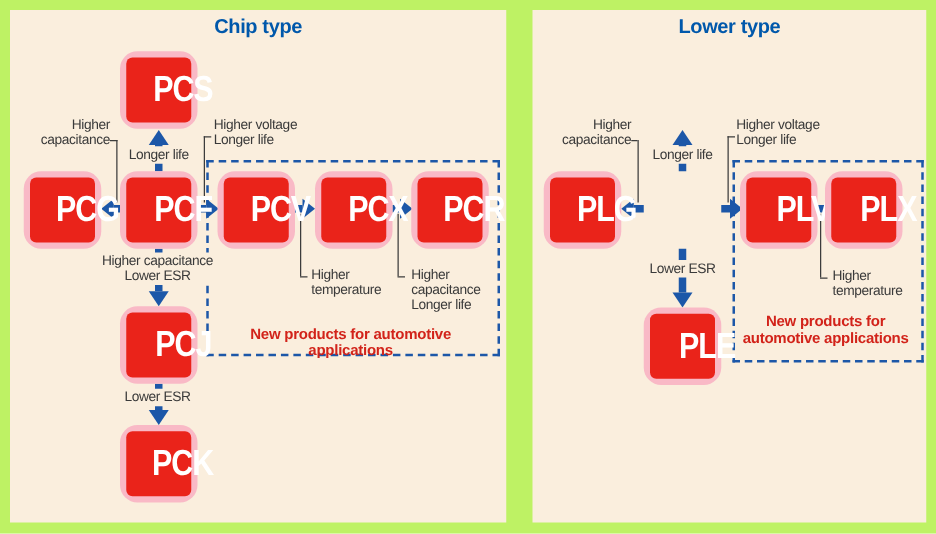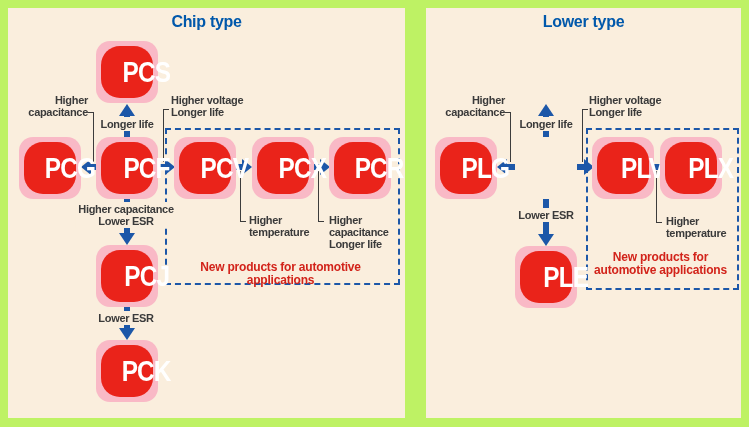--- a/index.html
+++ b/index.html
@@ -11,34 +11,34 @@
          font-family:"Liberation Sans",sans-serif;}
   .panel{position:absolute;top:8px;height:410px;background:var(--cream);z-index:0;}
   .panel.left{left:8px;width:397px;}
   .panel.right{left:426px;width:315px;}
   .ptitle{position:absolute;top:13px;font-weight:bold;font-size:16px;color:var(--title);
           text-align:center;letter-spacing:-0.3px;z-index:3;}
   .ptitle.left{left:8px;width:397px;}
   .ptitle.right{left:426px;width:315px;}
   .dash{position:absolute;border:2px dashed var(--blue);z-index:1;}
   .node{position:absolute;width:62px;height:62px;background:var(--pink);border-radius:14px;z-index:2;}
-  .node .inner{position:absolute;inset:5px;background:var(--red);border-radius:19px;
+  .node .inner{position:absolute;inset:5px;background:var(--red);border-radius:5px;
                display:flex;align-items:center;justify-content:center;
                color:#fff;font-weight:bold;font-size:29px;padding-left:39px;}
   .node .inner span{display:inline-block;transform:scaleX(0.84);letter-spacing:-1px;white-space:nowrap;}
   .shaft{position:absolute;background:var(--blue);z-index:1;}
   .head{position:absolute;width:0;height:0;z-index:1;}
   .head.up{border-left:8px solid transparent;border-right:8px solid transparent;border-bottom:12px solid var(--blue);}
   .head.down{border-left:8px solid transparent;border-right:8px solid transparent;border-top:12px solid var(--blue);}
   .head.leftd{border-top:8px solid transparent;border-bottom:8px solid transparent;border-right:10px solid var(--blue);}
   .head.rightd{border-top:8px solid transparent;border-bottom:8px solid transparent;border-left:10px solid var(--blue);}
   .conn-v{position:absolute;width:1px;background:var(--conn);z-index:2;}
   .conn-h{position:absolute;height:1px;background:var(--conn);z-index:2;}
   .lbl{position:absolute;font-size:11px;line-height:12px;color:var(--ink);
-       letter-spacing:-0.3px;white-space:pre-line;z-index:3;font-weight:bold;}
+       letter-spacing:-0.3px;white-space:pre-line;z-index:3;}
   .lbl.r{text-align:right;}
   .lbl.c{text-align:center;transform:translateX(-50%);}
   .lbl.bg{background:var(--cream);padding:1px 3px;white-space:pre-line;}
   .note{position:absolute;color:var(--note);font-weight:bold;font-size:12px;line-height:12.5px;
         text-align:center;letter-spacing:-0.2px;white-space:pre-line;z-index:3;}
 </style>
 </head>
 <body>
 
 <div class="stage">

